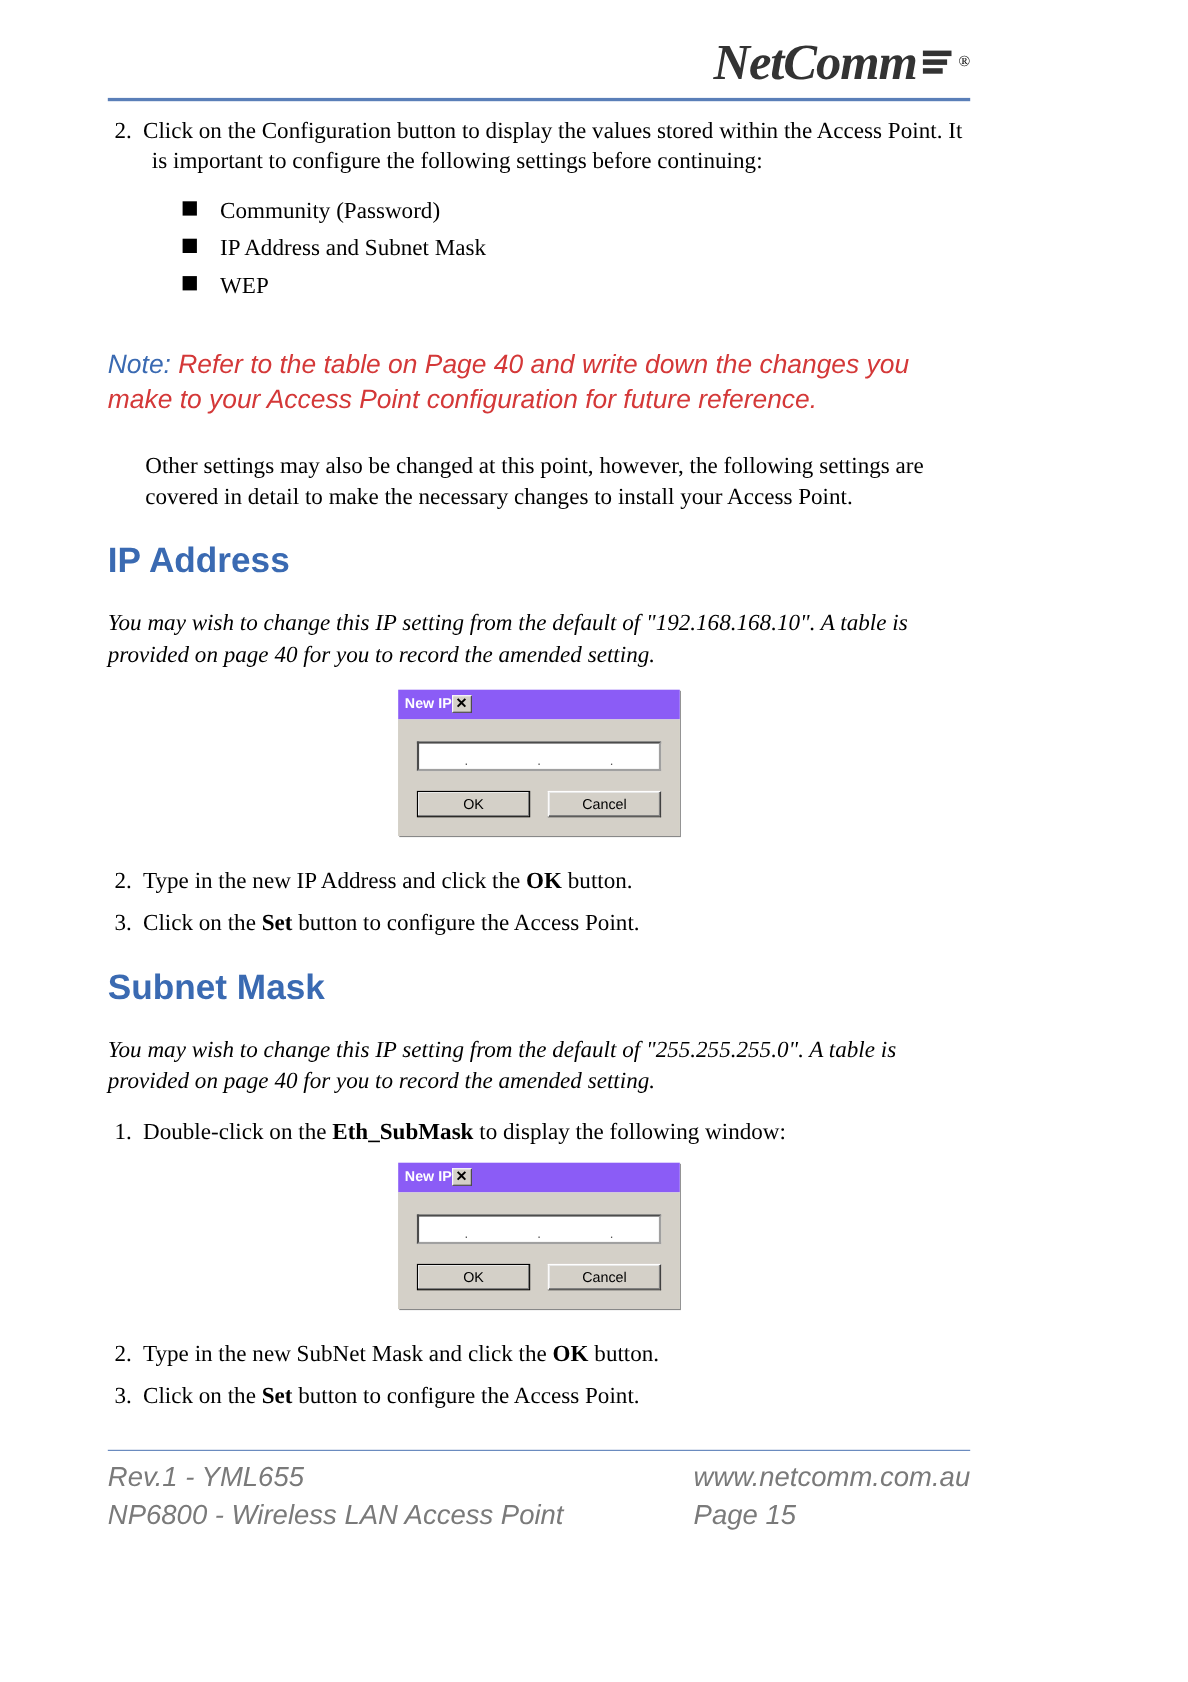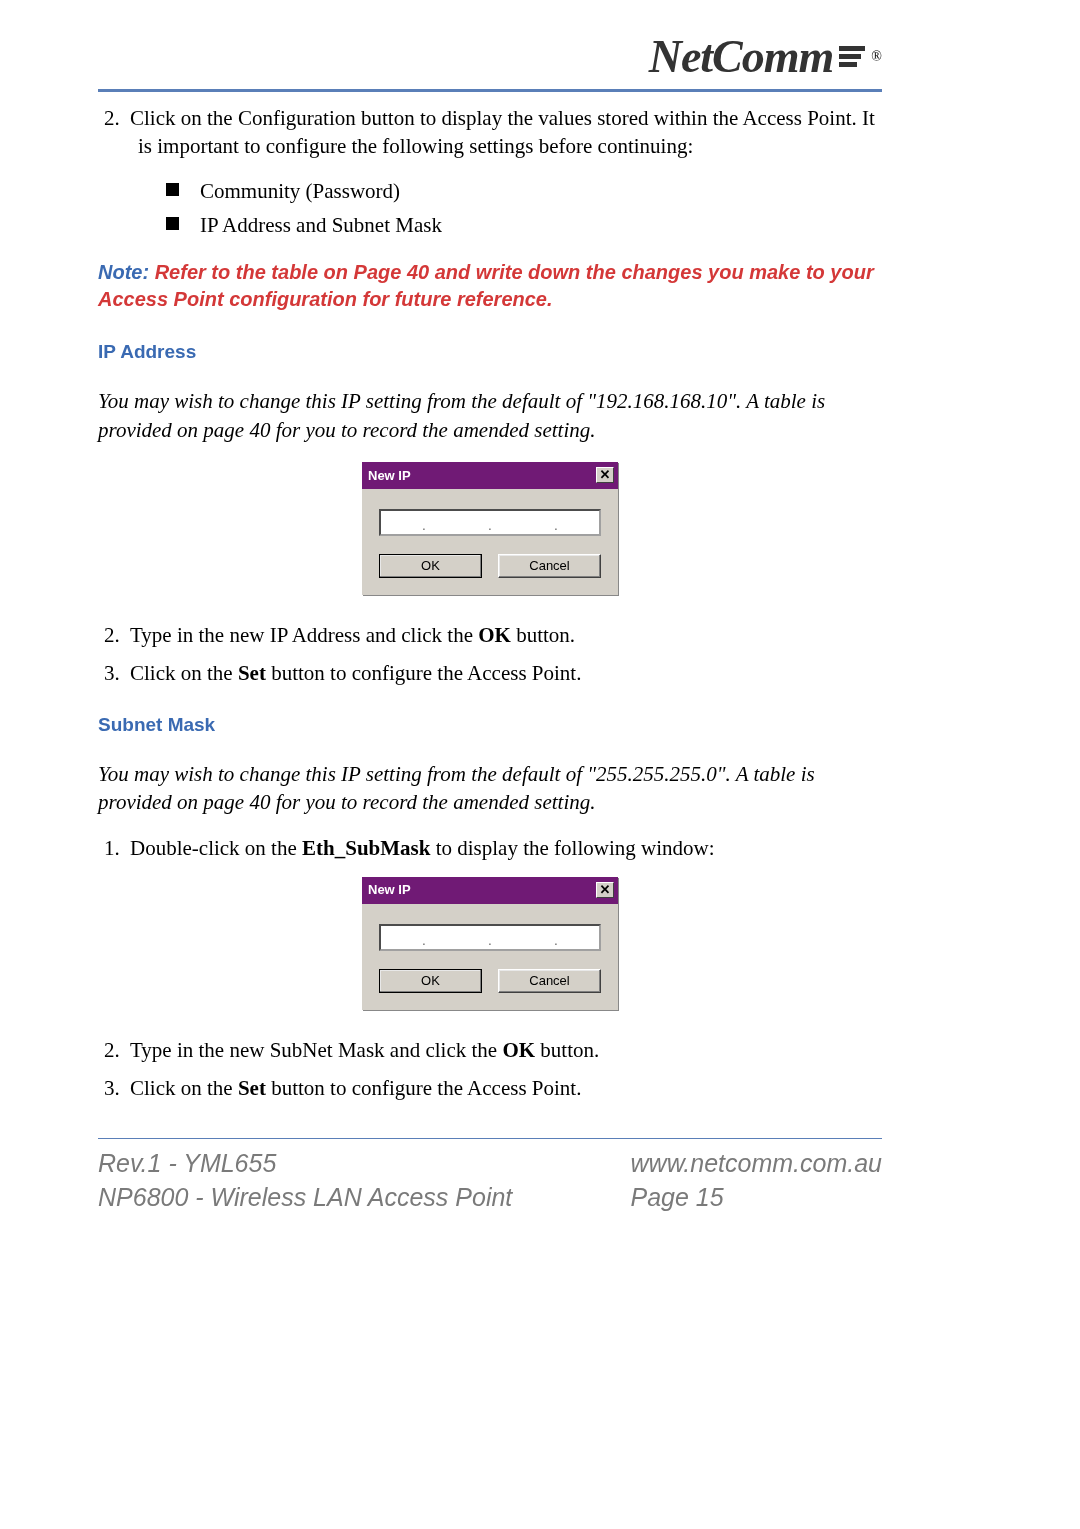--- a/index.html
+++ b/index.html
@@ -87,42 +87,42 @@
     position: absolute;
     left: 0;
     top: 6px;
     width: 13px;
     height: 13px;
     background: #000;
   }
 
   .note-block {
     font-family: Arial, Helvetica, sans-serif;
-    font-weight: bold;
+    font-weight: normal;
     font-style: italic;
     color: #d43838;
-    font-size: 20px;
-    margin-top: 20px;
+    font-size: 24px;
+    margin-top: 42px;
     margin-bottom: 28px;
     line-height: 1.35;
     padding-left: 0px;
   }
   .note-prefix { color: #3a6ab2; }
 
   .indent-para {
     margin-left: 34px;
     line-height: 1.35;
     margin-top: 28px;
   }
 
   .section-heading {
     font-family: Arial, Helvetica, sans-serif;
     font-weight: bold;
     color: #3a6ab2;
-    font-size: 19px;
+    font-size: 32px;
     margin-top: 26px;
     margin-bottom: 24px;
   }
 
   .body-para {
     line-height: 1.35;
     margin-top: 4px;
     margin-bottom: 18px;
     font-style: italic;
   }
@@ -133,26 +133,26 @@
     margin: 14px 0 26px 0;
   }
   .dialog {
     width: 256px;
     font-family: Tahoma, Arial, sans-serif;
     font-size: 13px;
     color: #000;
     box-shadow: 1px 1px 0 #888;
   }
   .dialog-title {
-    background: #701a75;
+    background: #8b5cf6;
     color: #fff;
     font-weight: bold;
     padding: 3px 4px 4px 6px;
     display: flex;
-    justify-content: space-between;
+    justify-content: flex-start;
     align-items: center;
     height: 20px;
   }
   .title-close {
     width: 18px;
     height: 16px;
     background: #d4d0c8;
     border: 1px solid #fff;
     border-right-color: #404040;
     border-bottom-color: #404040;
@@ -241,27 +241,29 @@
     </div>
   </div>
 
   <div class="ol-main">
     <div class="li-item">
       <span class="li-num">2.</span><span>Click on the Configuration button to display the values stored within the Access Point. It is important to configure the following settings before continuing:</span>
     </div>
     <div class="bullet-list">
       <div class="bullet-item">Community (Password)</div>
       <div class="bullet-item">IP Address and Subnet Mask</div>
+      <div class="bullet-item">WEP</div>
     </div>
   </div>
 
   <div class="note-block">
     <span class="note-prefix">Note:</span><span> Refer to the table on Page 40 and write down the changes you make to your Access Point configuration for future reference.</span>
   </div>
 
+  <div class="indent-para">Other settings may also be changed at this point, however, the following settings are covered in detail to make the necessary changes to install your Access Point.</div>
 
   <div class="section-heading">IP Address</div>
   <div class="body-para">You may wish to change this IP setting from the default of "192.168.168.10".  A table is provided on page 40 for you to record the amended setting.</div>
 
 
   <div class="dialog-wrap">
     <div class="dialog">
       <div class="dialog-title">
         <span>New IP</span>
         <span class="title-close">✕</span>

